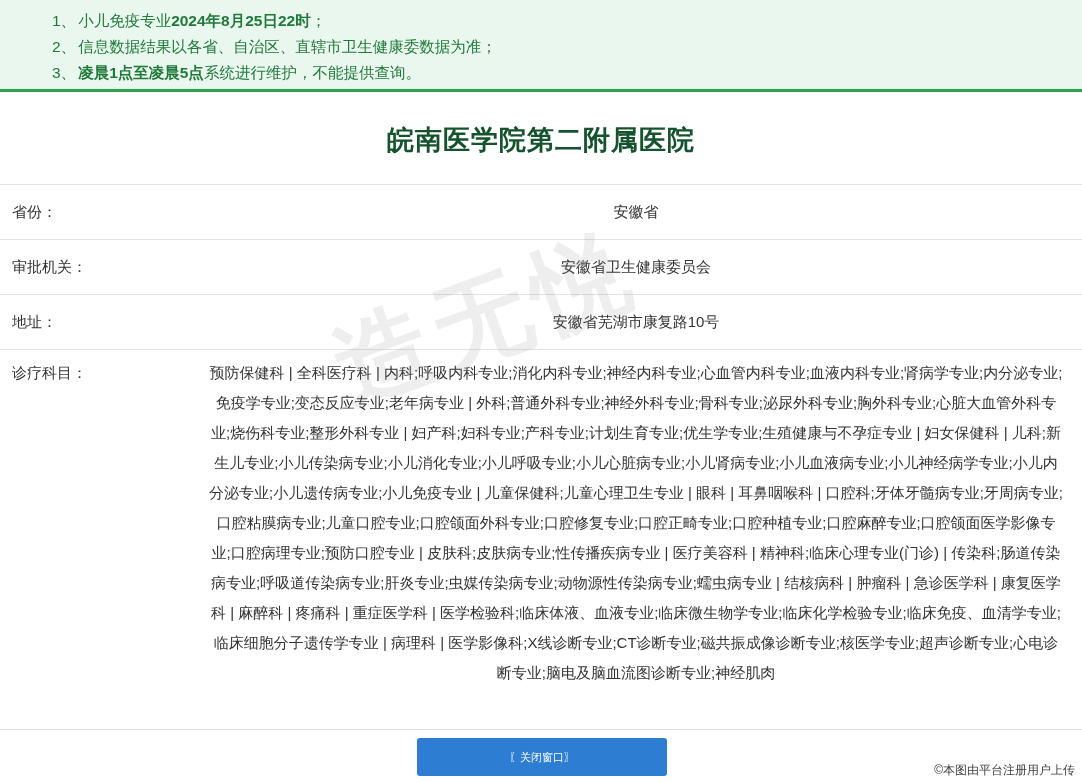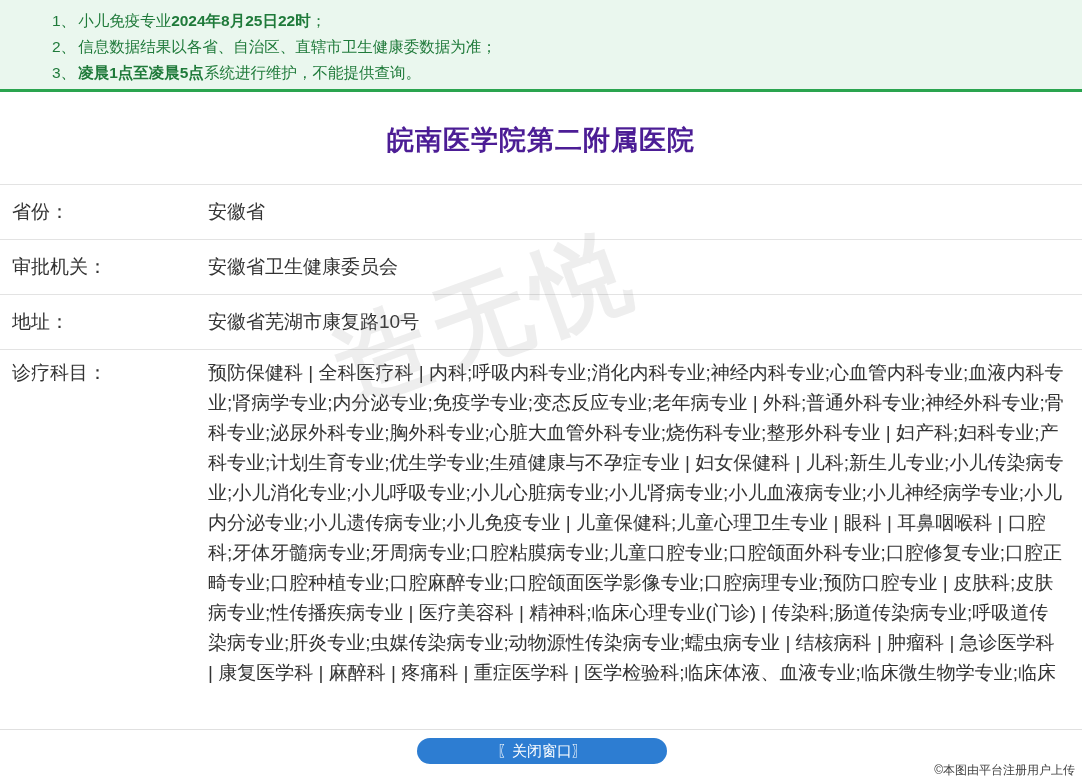--- a/index.html
+++ b/index.html
@@ -42,51 +42,52 @@
   }
 
   
   .title-wrap {
     text-align: center;
     padding: 30px 0 26px 0;
   }
   .title {
     font-size: 27px;
     font-weight: bold;
-    color: #4c1d95;
+    color: #14532d;
     letter-spacing: 1px;
   }
 
   
   .info-table {
     width: 1082px;
     border-collapse: collapse;
     table-layout: fixed;
   }
   .info-table tr {
     border-top: 1px solid #e3e3e3;
   }
   .info-table td {
     vertical-align: top;
-    font-size: 19px;
+    font-size: 15px;
     line-height: 30px;
     padding: 12px 0;
   }
   .info-table td.label {
     width: 196px;
     padding-left: 12px;
     color: #333333;
     box-sizing: border-box;
   }
   .info-table td.value {
     padding-left: 12px;
     padding-right: 18px;
     color: #333333;
     box-sizing: border-box;
     word-break: break-all;
+    text-align: center;
   }
   .info-table tr.depts td {
     padding-top: 8px;
     padding-bottom: 4px;
   }
   .depts-value {
     line-height: 30px;
     max-height: 330px;
     overflow: hidden;
   }
@@ -114,26 +115,26 @@
     width: 1082px;
     height: 52px;
     border-top: 1px solid #e0e0e0;
     background: #ffffff;
   }
   .close-button {
     position: absolute;
     left: 417px;
     top: 8px;
     width: 250px;
-    height: 26px;
+    height: 38px;
     background: #2d7dd2;
     color: #ffffff;
-    font-size: 15px;
+    font-size: 11px;
     border: none;
-    border-radius: 13px;
+    border-radius: 3px;
     cursor: pointer;
     font-family: "Liberation Sans", "DejaVu Sans", sans-serif;
   }
   .corner-credit {
     position: absolute;
     right: 4px;
     bottom: 2px;
     font-size: 12px;
     color: #404040;
     background: rgba(255,255,255,0.7);

